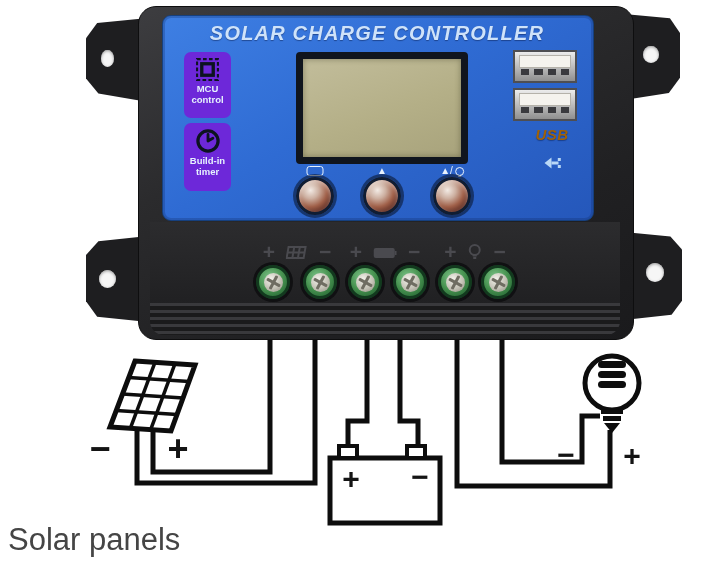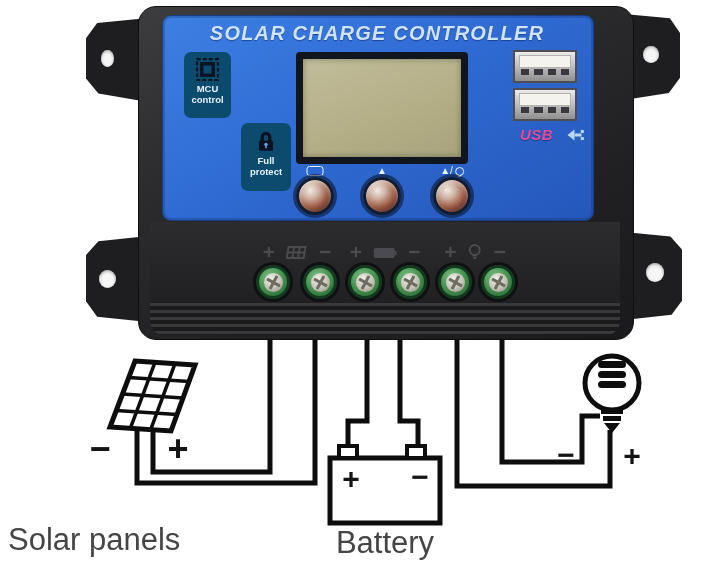--- a/index.html
+++ b/index.html
@@ -18,21 +18,21 @@
 
   
   .face{position:absolute;left:162px;top:15px;width:430px;height:204px;border-radius:9px;
         background:linear-gradient(150deg,#3e7fe3 0%,#2f6bd3 45%,#2557ba 100%);
         border:1px solid #16407e;box-shadow:inset 0 0 0 2px rgba(12,35,90,.25);z-index:4;}
   .title{position:absolute;left:162px;top:22px;width:430px;text-align:center;z-index:5;
          font-style:italic;font-weight:bold;font-size:20px;letter-spacing:1.2px;
          color:#cfe3fa;text-shadow:0 1px 1px rgba(10,30,80,.5);}
 
   
-  .badge{position:absolute;z-index:5;background:#0c4a6e;border-radius:7px;
+  .badge{position:absolute;z-index:5;background:#6d28d9;border-radius:7px;
          display:flex;flex-direction:column;align-items:center;justify-content:flex-start;
          padding-top:5px;box-sizing:border-box;}
   .badge .lbl{font-size:9.5px;font-weight:bold;line-height:1.15;color:#e6f2fe;text-align:center;margin-top:2px;}
 
   
   .lcd{position:absolute;left:296px;top:52px;width:172px;height:112px;z-index:5;
        border:7px solid #10151e;border-radius:4px;box-sizing:border-box;
        background:linear-gradient(160deg,#c2bd9b 0%,#b4af87 55%,#a8a37c 100%);
        box-shadow:inset 0 0 6px rgba(40,40,20,.4);}
 
@@ -51,22 +51,22 @@
 
   
   .usbport{position:absolute;width:64px;height:33px;z-index:5;box-sizing:border-box;
            background:linear-gradient(180deg,#ececec 0%,#b9b9b9 55%,#8f8f8f 100%);
            border:2px solid #4e4e52;}
   .usbport .tongue{position:absolute;left:4px;top:3px;right:4px;height:11px;background:#f5f3ee;
            border:1px solid #b5b2aa;}
   .usbport .pins{position:absolute;left:6px;top:17px;right:6px;height:6px;display:flex;gap:5px;}
   .usbport .pins i{flex:1;background:#3a3a3e;}
   .usblabel{position:absolute;left:514px;top:126px;width:76px;z-index:5;display:flex;align-items:center;
-            justify-content:center;gap:14px;color:#ec4899;font-style:italic;font-weight:bold;
-            font-size:15px;letter-spacing:.5px;text-shadow:0 1px 1px rgba(10,30,80,.5);}
+            justify-content:center;gap:14px;color:#a16207;font-style:italic;font-weight:bold;
+            font-size:15px;letter-spacing:.5px;text-shadow:0 1px 1px rgba(10,30,80,.5);flex-direction:column;}
 
   
   .tstrip{position:absolute;left:150px;top:222px;width:470px;height:84px;z-index:4;
           background:linear-gradient(180deg,#2c2c2e 0%,#202022 100%);}
   .ridges{position:absolute;left:150px;top:303px;width:470px;height:32px;z-index:4;
           background:repeating-linear-gradient(180deg,#39393c 0 3px,#1a1a1b 3px 7px);
           border-radius:0 0 14px 14px;}
   .tgroup{position:absolute;top:252px;transform:translate(-50%,-50%);z-index:5;display:flex;
           align-items:center;gap:11px;color:#4a4a4f;font-weight:bold;font-size:21px;}
   .terminal{position:absolute;top:265px;width:34px;height:34px;border-radius:50%;z-index:5;
@@ -142,28 +142,26 @@
   <div class="face"></div>
   <div class="title">SOLAR CHARGE CONTROLLER</div>
 
   <div class="badge" style="left:184px;top:52px;width:47px;height:66px;">
     <svg width="25" height="25" viewBox="0 0 24 24">
       <rect x="2" y="2" width="20" height="20" fill="none" stroke="#0c1320" stroke-width="2" stroke-dasharray="3.5 2.2"></rect>
       <rect x="6.5" y="6.5" width="11" height="11" fill="none" stroke="#0c1320" stroke-width="3.2"></rect>
     </svg>
     <span class="lbl">MCU control</span>
   </div>
-  <div class="badge" style="left:241px;top:123px;width:50px;height:68px;">
+  <div class="badge" style="left:184px;top:123px;width:47px;height:68px;">
     <svg width="26" height="26" viewBox="0 0 24 24">
-      <path d="M8.5,12 V8.5 a3.5,3.5 0 0 1 7,0 V12" fill="none" stroke="#0c1320" stroke-width="3"></path>
-      <rect x="5.5" y="11.5" width="13" height="9.5" rx="1.5" fill="#0c1320"></rect>
-      <circle cx="12" cy="15.3" r="1.6" fill="#62a4e9"></circle>
-      <rect x="11.3" y="15.5" width="1.4" height="3.2" fill="#62a4e9"></rect>
-    </svg>
-    <span class="lbl">Full protect</span>
+      <circle cx="12" cy="12" r="9.3" fill="none" stroke="#0c1320" stroke-width="3"></circle>
+      <path d="M12,12 L12,6 M12,12 L16.5,9.5" fill="none" stroke="#0c1320" stroke-width="2.6" stroke-linecap="round"></path>
+    </svg>
+    <span class="lbl">Build-in timer</span>
   </div>
 
   <div class="lcd"></div>
 
   <div class="btnlabel" style="left:315px;">
     <span class="setbox"></span>
   </div>
   <div class="btnlabel" style="left:382px;">
     <span>▲</span>
   </div>
@@ -258,15 +256,14 @@
     </div>
 
   <span class="sign" style="left:100px;top:449px;">−</span>
   <span class="sign" style="left:178px;top:449px;">+</span>
   <span class="sign small" style="left:351px;top:479px;">+</span>
   <span class="sign small" style="left:420px;top:477px;">−</span>
   <span class="sign small" style="left:566px;top:455px;">−</span>
   <span class="sign small" style="left:632px;top:456px;">+</span>
 
   <span class="caption" style="left:8px;top:503px;margin-top:20px;">Solar panels</span>
-  <span class="caption" style="left:385px;top:526px;transform:translateX(-50%);">Battery</span>
 
 </div>
 
 </body></html>

